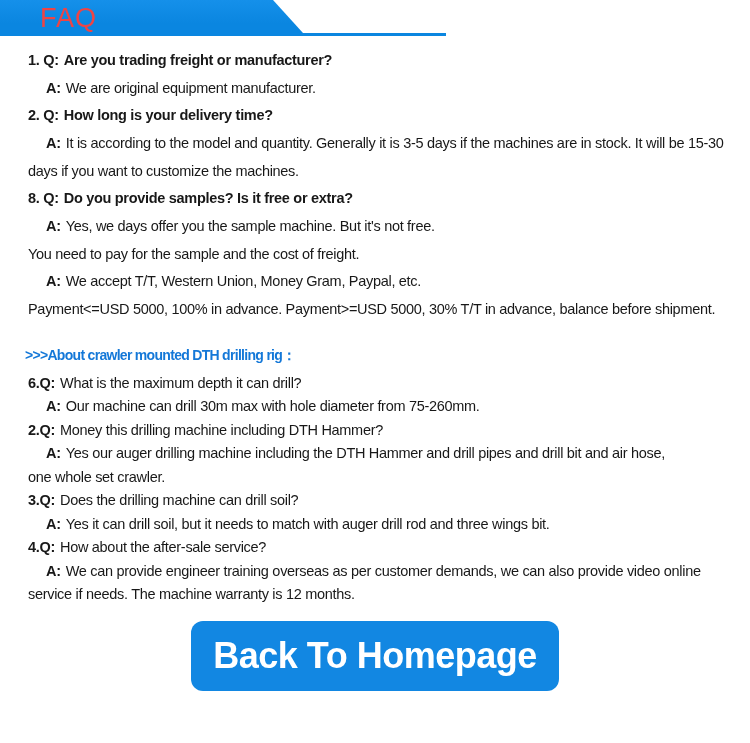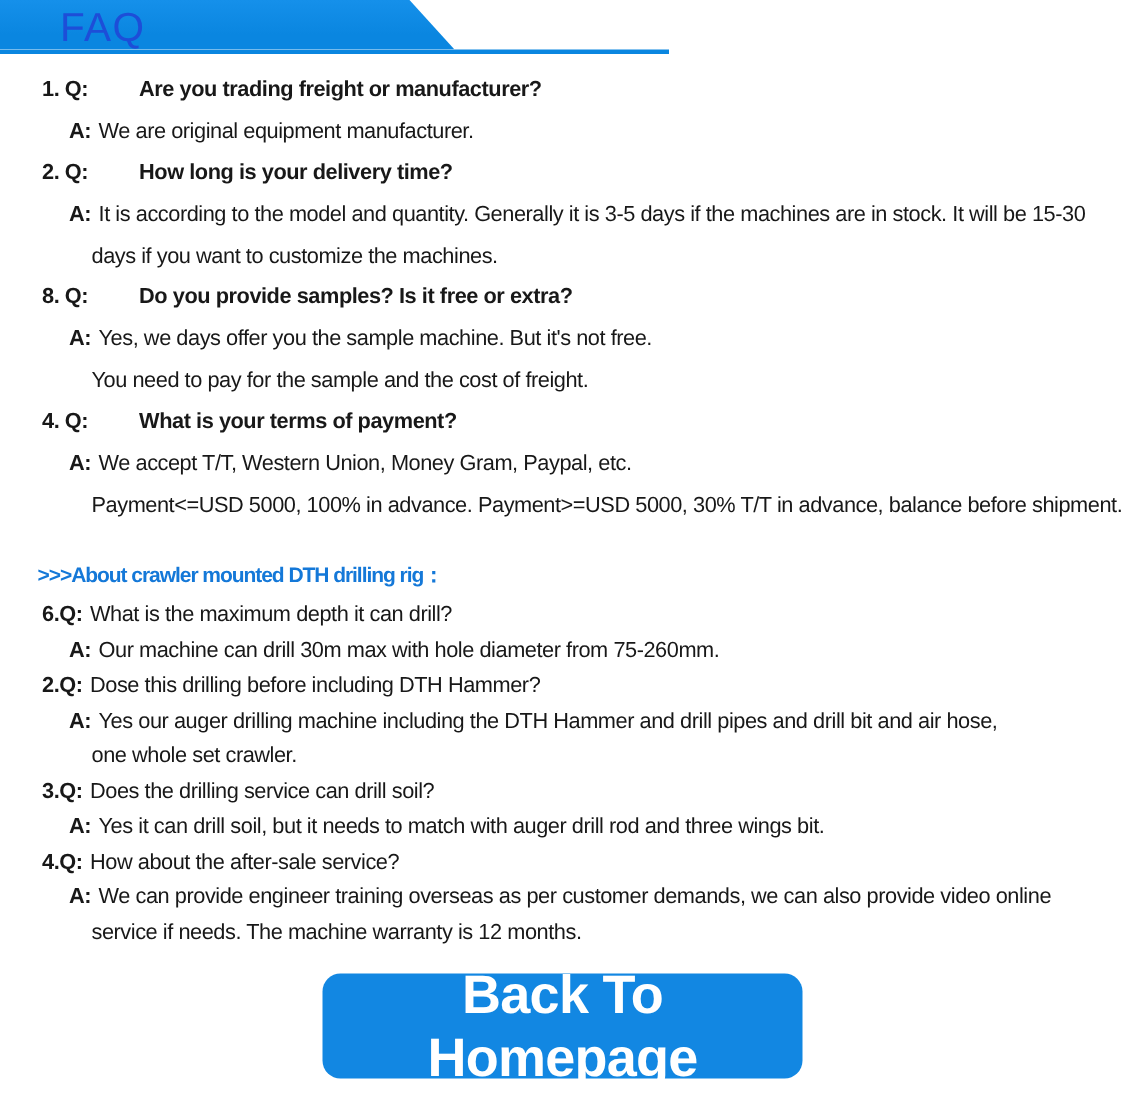--- a/index.html
+++ b/index.html
@@ -23,44 +23,44 @@
     position:absolute;left:0;top:0;width:303px;height:33px;
     background:linear-gradient(180deg,#1590ea 0%,var(--banner-blue) 70%);
     clip-path:polygon(0 0,273px 0,303px 33px,0 33px);
   }
   .banner-line{
     position:absolute;left:0;top:33px;width:446px;height:3px;
     background:var(--banner-blue);
   }
   .banner-title{
     position:absolute;left:40px;top:3px;
-    font-size:27px;font-weight:400;color:#1d4ed8;letter-spacing:1px;
+    font-size:27px;font-weight:400;color:#ef4444;letter-spacing:1px;
   }
   
   .faq-sec{font-size:14.5px;letter-spacing:-0.3px;}
   .faq-sec .line{display:flex;align-items:center;white-space:nowrap;}
   .sec1{margin-top:10px;}
   .sec1 .line{height:27.7px;}
   .sec2 .line{height:23.5px;}
   .qline{padding-left:28px;}
   .aline{padding-left:46px;}
-  .cline{padding-left:61px;}
+  .cline{padding-left:28px;}
   .pfx{font-weight:bold;margin-right:5px;}
-  .sec1 .qline{font-weight:bold;gap:29px;}
+  .sec1 .qline{font-weight:bold;}
   
   .product-heading{
     margin-top:20px;margin-left:25px;height:24px;line-height:24px;
     font-size:14px;font-weight:bold;letter-spacing:-0.7px;
     color:var(--heading-blue);white-space:nowrap;
   }
   .sec2{margin-top:4px;}
   
   .footer{margin-top:15px;display:flex;justify-content:center;}
   .home-btn{
-    width:320px;height:70px;border:none;border-radius:12px;
+    width:368px;height:70px;border:none;border-radius:12px;
     background:var(--button-blue);
     color:#ffffff;font-family:inherit;
     font-size:36px;font-weight:bold;letter-spacing:-0.5px;
     display:flex;align-items:center;justify-content:center;
     cursor:pointer;
   }
 </style>
 </head>
 <body>
 
@@ -101,24 +101,20 @@
       <span>Do you provide samples? Is it free or extra?</span>
     </div>
     <div class="line aline">
       <span class="pfx">A:</span>
       <span>Yes, we days offer you the sample machine. But it's not free.</span>
     </div>
     <div class="line cline">You need to pay for the sample and the cost of freight.</div>
   </div>
 
   <div>
-    <div class="line qline">
-      <span class="pfx">4. Q:</span>
-      <span>What is your terms of payment?</span>
-    </div>
     <div class="line aline">
       <span class="pfx">A:</span>
       <span>We accept T/T, Western Union, Money Gram, Paypal, etc.</span>
     </div>
     <div class="line cline">Payment&lt;=USD 5000, 100% in advance. Payment&gt;=USD 5000, 30% T/T in advance, balance before shipment.</div>
   </div>
 
 </section>
 
 <h2 class="product-heading">&gt;&gt;&gt;About crawler mounted DTH drilling rig：</h2>
@@ -132,33 +128,33 @@
     </div>
     <div class="line aline">
       <span class="pfx">A:</span>
       <span>Our machine can drill 30m max with hole diameter from 75-260mm.</span>
     </div>
   </div>
 
   <div>
     <div class="line qline">
       <span class="pfx">2.Q:</span>
-      <span>Dose this drilling before including DTH Hammer?</span>
+      <span>Money this drilling machine including DTH Hammer?</span>
     </div>
     <div class="line aline">
       <span class="pfx">A:</span>
       <span>Yes our auger drilling machine including the DTH Hammer and drill pipes and drill bit and air hose,</span>
     </div>
     <div class="line cline">one whole set crawler.</div>
   </div>
 
   <div>
     <div class="line qline">
       <span class="pfx">3.Q:</span>
-      <span>Does the drilling service can drill soil?</span>
+      <span>Does the drilling machine can drill soil?</span>
     </div>
     <div class="line aline">
       <span class="pfx">A:</span>
       <span>Yes it can drill soil, but it needs to match with auger drill rod and three wings bit.</span>
     </div>
   </div>
 
   <div>
     <div class="line qline">
       <span class="pfx">4.Q:</span>

